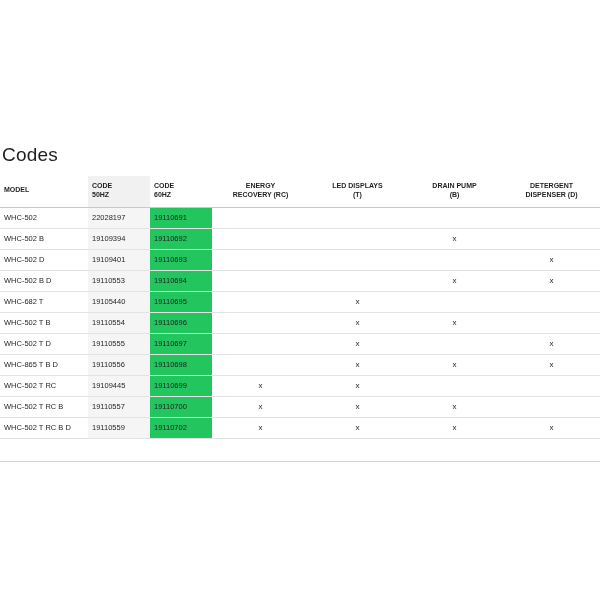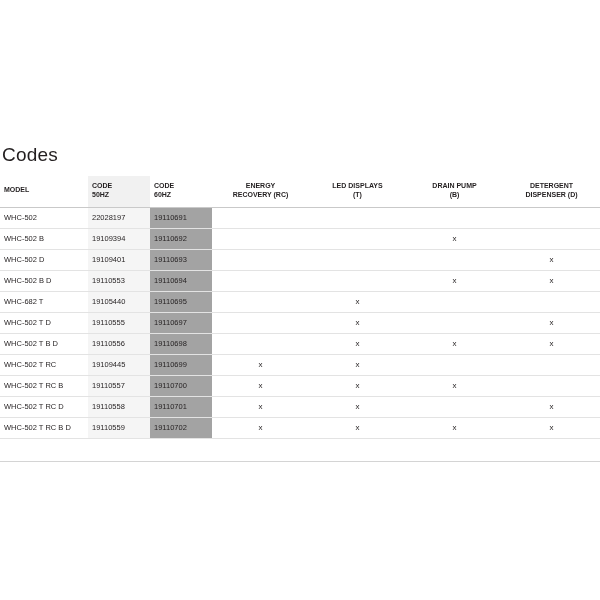--- a/index.html
+++ b/index.html
@@ -80,21 +80,21 @@
   }
   td.code1 {
     text-align: left;
     padding-left: 7px;
     background: #f5f5f5;
     color: #231f20;
   }
   td.code2 {
     text-align: left;
     padding-left: 7px;
-    background: #a3a3a3;
+    background: #22c55e;
     color: #231f20;
   }
   td.feat {
     text-align: center;
     font-size: 8px;
     color: #231f20;
   }
   .col-model { width: 88px; }
   .col-code  { width: 62px; }
   .col-feat  { width: 97px; }
@@ -196,30 +196,39 @@
           <tr>
             <td class="model">WHC-682 T</td>
             <td class="code1">19105440</td>
             <td class="code2">19110695</td>
             <td class="feat"></td>
             <td class="feat">x</td>
             <td class="feat"></td>
             <td class="feat"></td>
           </tr>
           <tr>
+            <td class="model">WHC-502 T B</td>
+            <td class="code1">19110554</td>
+            <td class="code2">19110696</td>
+            <td class="feat"></td>
+            <td class="feat">x</td>
+            <td class="feat">x</td>
+            <td class="feat"></td>
+          </tr>
+          <tr>
             <td class="model">WHC-502 T D</td>
             <td class="code1">19110555</td>
             <td class="code2">19110697</td>
             <td class="feat"></td>
             <td class="feat">x</td>
             <td class="feat"></td>
             <td class="feat">x</td>
           </tr>
           <tr>
-            <td class="model">WHC-502 T B D</td>
+            <td class="model">WHC-865 T B D</td>
             <td class="code1">19110556</td>
             <td class="code2">19110698</td>
             <td class="feat"></td>
             <td class="feat">x</td>
             <td class="feat">x</td>
             <td class="feat">x</td>
           </tr>
           <tr>
             <td class="model">WHC-502 T RC</td>
             <td class="code1">19109445</td>
@@ -232,29 +241,20 @@
           <tr>
             <td class="model">WHC-502 T RC B</td>
             <td class="code1">19110557</td>
             <td class="code2">19110700</td>
             <td class="feat">x</td>
             <td class="feat">x</td>
             <td class="feat">x</td>
             <td class="feat"></td>
           </tr>
           <tr>
-            <td class="model">WHC-502 T RC D</td>
-            <td class="code1">19110558</td>
-            <td class="code2">19110701</td>
-            <td class="feat">x</td>
-            <td class="feat">x</td>
-            <td class="feat"></td>
-            <td class="feat">x</td>
-          </tr>
-          <tr>
             <td class="model">WHC-502 T RC B D</td>
             <td class="code1">19110559</td>
             <td class="code2">19110702</td>
             <td class="feat">x</td>
             <td class="feat">x</td>
             <td class="feat">x</td>
             <td class="feat">x</td>
           </tr>
         </tbody>
     </table>

